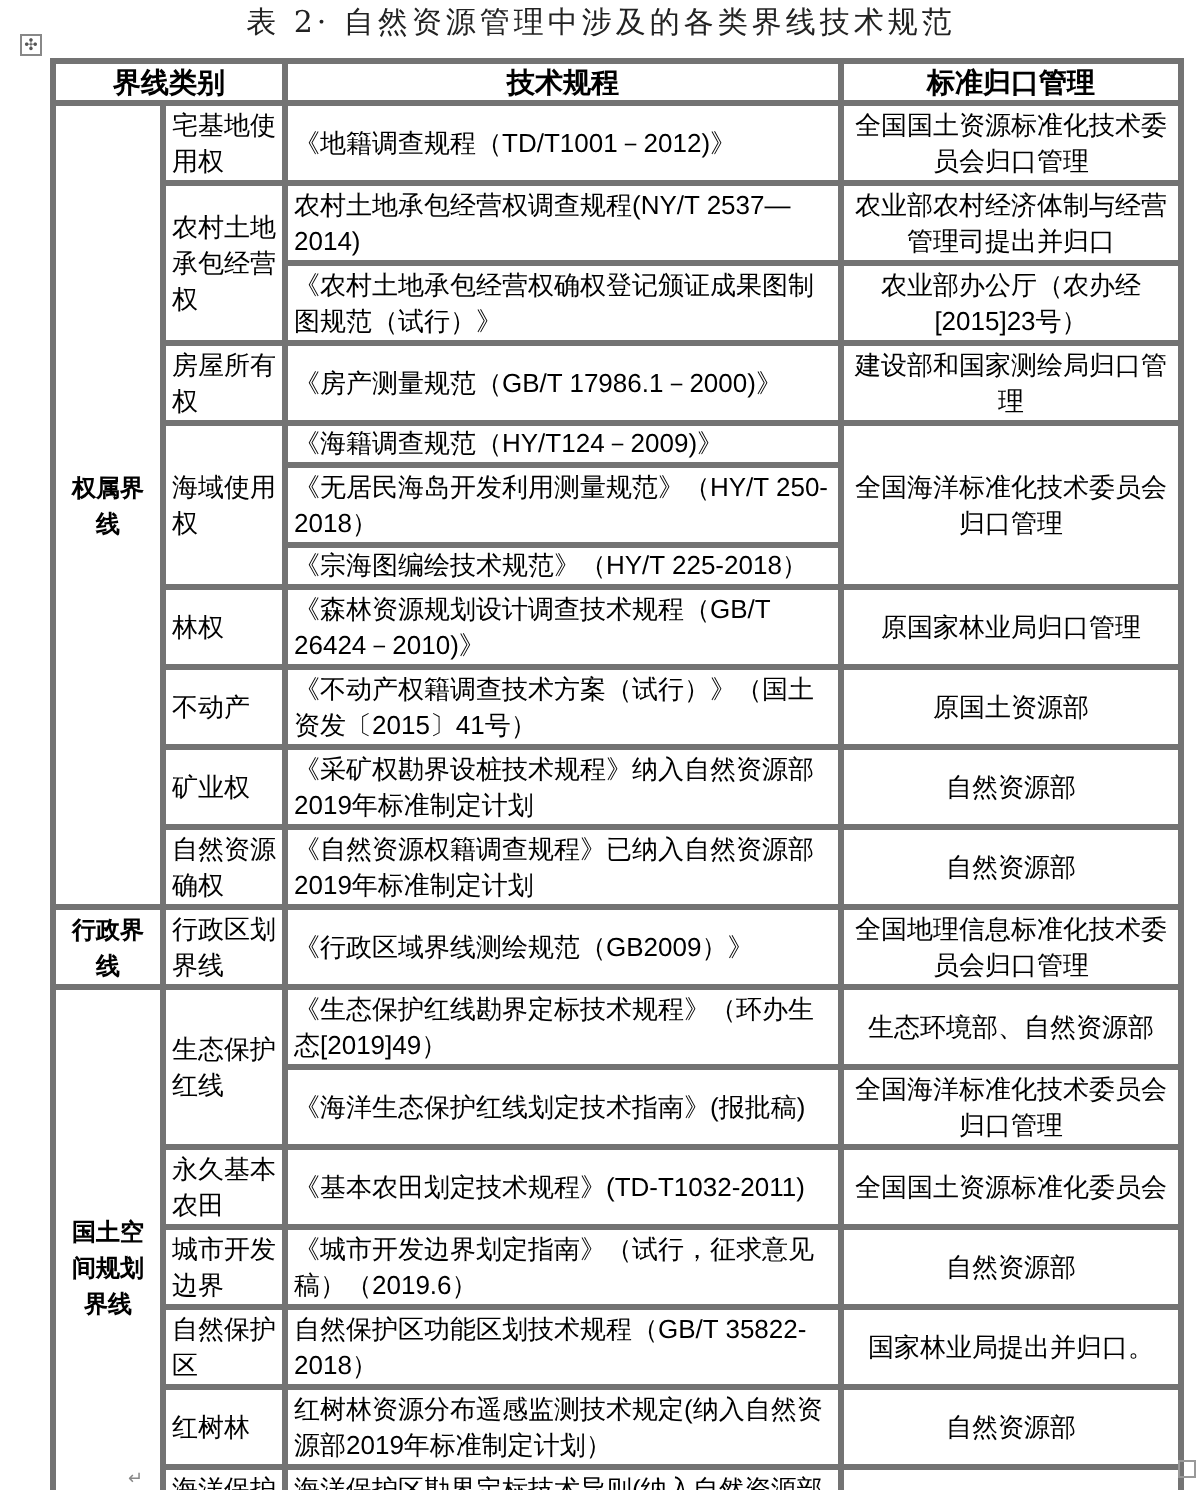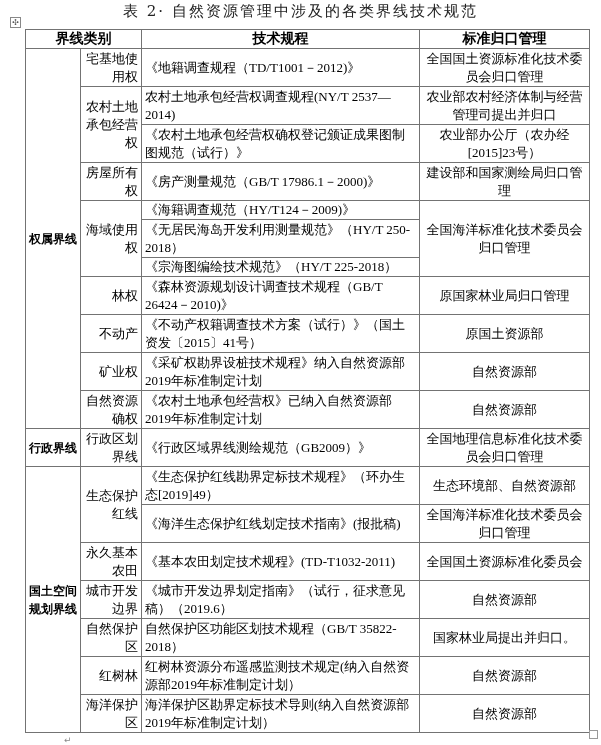--- a/index.html
+++ b/index.html
@@ -1,23 +1,23 @@
 <!DOCTYPE html>
 <html><head>
 <meta charset="utf-8">
 <style>
   html, body { margin:0; padding:0; background:#ffffff; }
   body { width:601px; height:745px; position:relative; overflow:hidden; font-family:"DejaVu Serif","Liberation Serif",serif; color:#000; }
   .title { position:absolute; left:0; top:2px; width:601px; text-align:center; font-size:15px; letter-spacing:2px; color:#222; }
   .move-handle { position:absolute; left:10px; top:17px; width:9px; height:9px; border:1px solid #888; font-size:8px; line-height:9px; text-align:center; color:#555; font-family:"DejaVu Sans",sans-serif; }
   table { position:absolute; left:25px; top:29px; border-collapse:collapse; width:564px; table-layout:fixed; }
-  td, th { border:1px solid #737373; padding:0 3px; font-size:13px; line-height:18px; vertical-align:middle; font-weight:normal; font-family:Liberation Serif, serif; }
+  td, th { border:3px solid #737373; padding:0 3px; font-size:13px; line-height:18px; vertical-align:middle; font-weight:normal; font-family:Liberation Sans, sans-serif; }
   th { font-weight:bold; font-size:14px; height:18px; text-align:center; }
   td.cat { font-weight:bold; text-align:center; font-size:12px; }
-  td.sub { text-align:right; }
+  td.sub { text-align:left; }
   td.std { text-align:left; }
   td.org { text-align:center;margin-left:44px; }
   .end-mark { position:absolute; color:#888; font-size:9px; font-family:"DejaVu Sans",sans-serif; }
   .corner { position:absolute; left:589px; top:730px; width:7px; height:7px; border:1px solid #999; }
   tr.h1 td { height:37px; }
   tr.h2 td { height:18px; }
 </style>
 </head>
 <body>
 
@@ -81,21 +81,21 @@
       <td class="std">《不动产权籍调查技术方案（试行）》（国土资发〔2015〕41号）</td>
       <td class="org">原国土资源部</td>
     </tr>
     <tr class="h1">
       <td class="sub">矿业权</td>
       <td class="std">《采矿权勘界设桩技术规程》纳入自然资源部2019年标准制定计划</td>
       <td class="org">自然资源部</td>
     </tr>
     <tr class="h1">
       <td class="sub">自然资源确权</td>
-      <td class="std">《农村土地承包经营权》已纳入自然资源部2019年标准制定计划</td>
+      <td class="std">《自然资源权籍调查规程》已纳入自然资源部2019年标准制定计划</td>
       <td class="org">自然资源部</td>
     </tr>
 
     <tr class="h1">
       <td class="cat">行政界线</td>
       <td class="sub">行政区划界线</td>
       <td class="std">《行政区域界线测绘规范（GB2009）》</td>
       <td class="org">全国地理信息标准化技术委员会归口管理</td>
     </tr>
 

